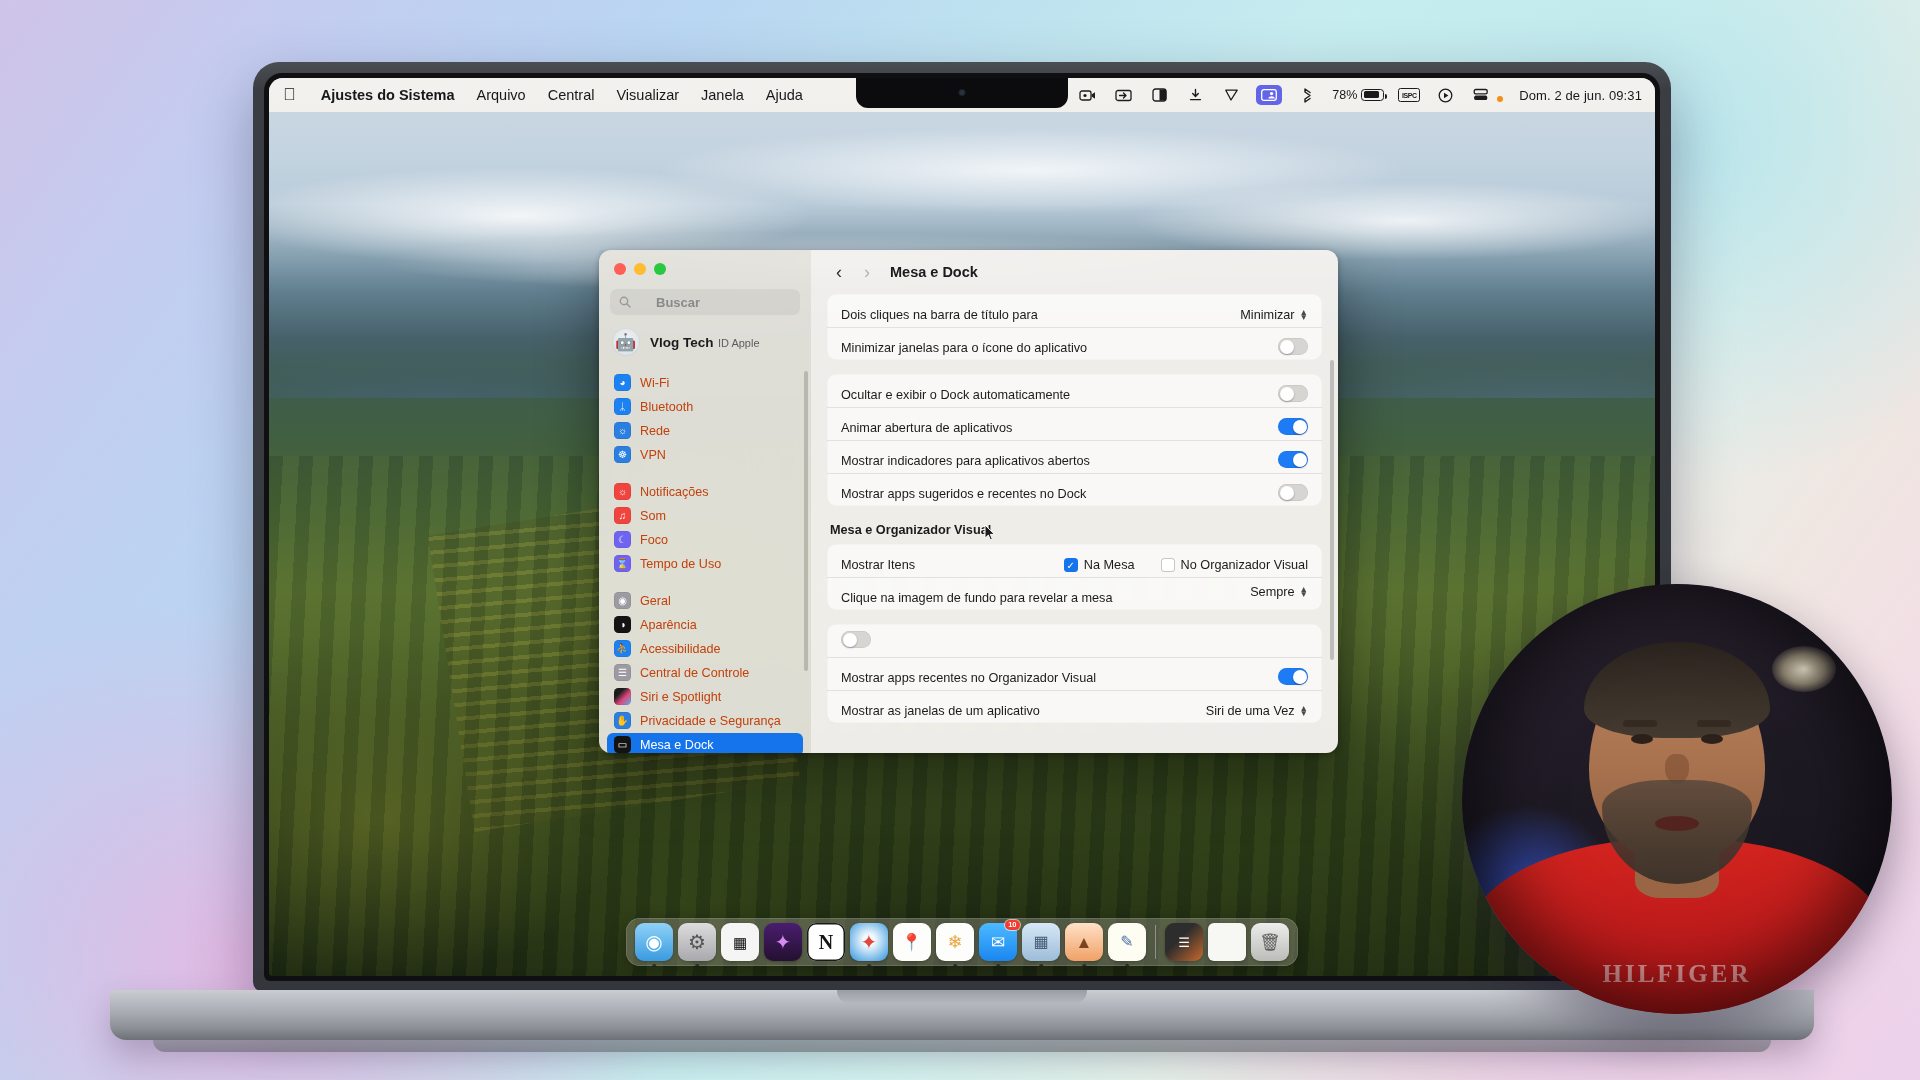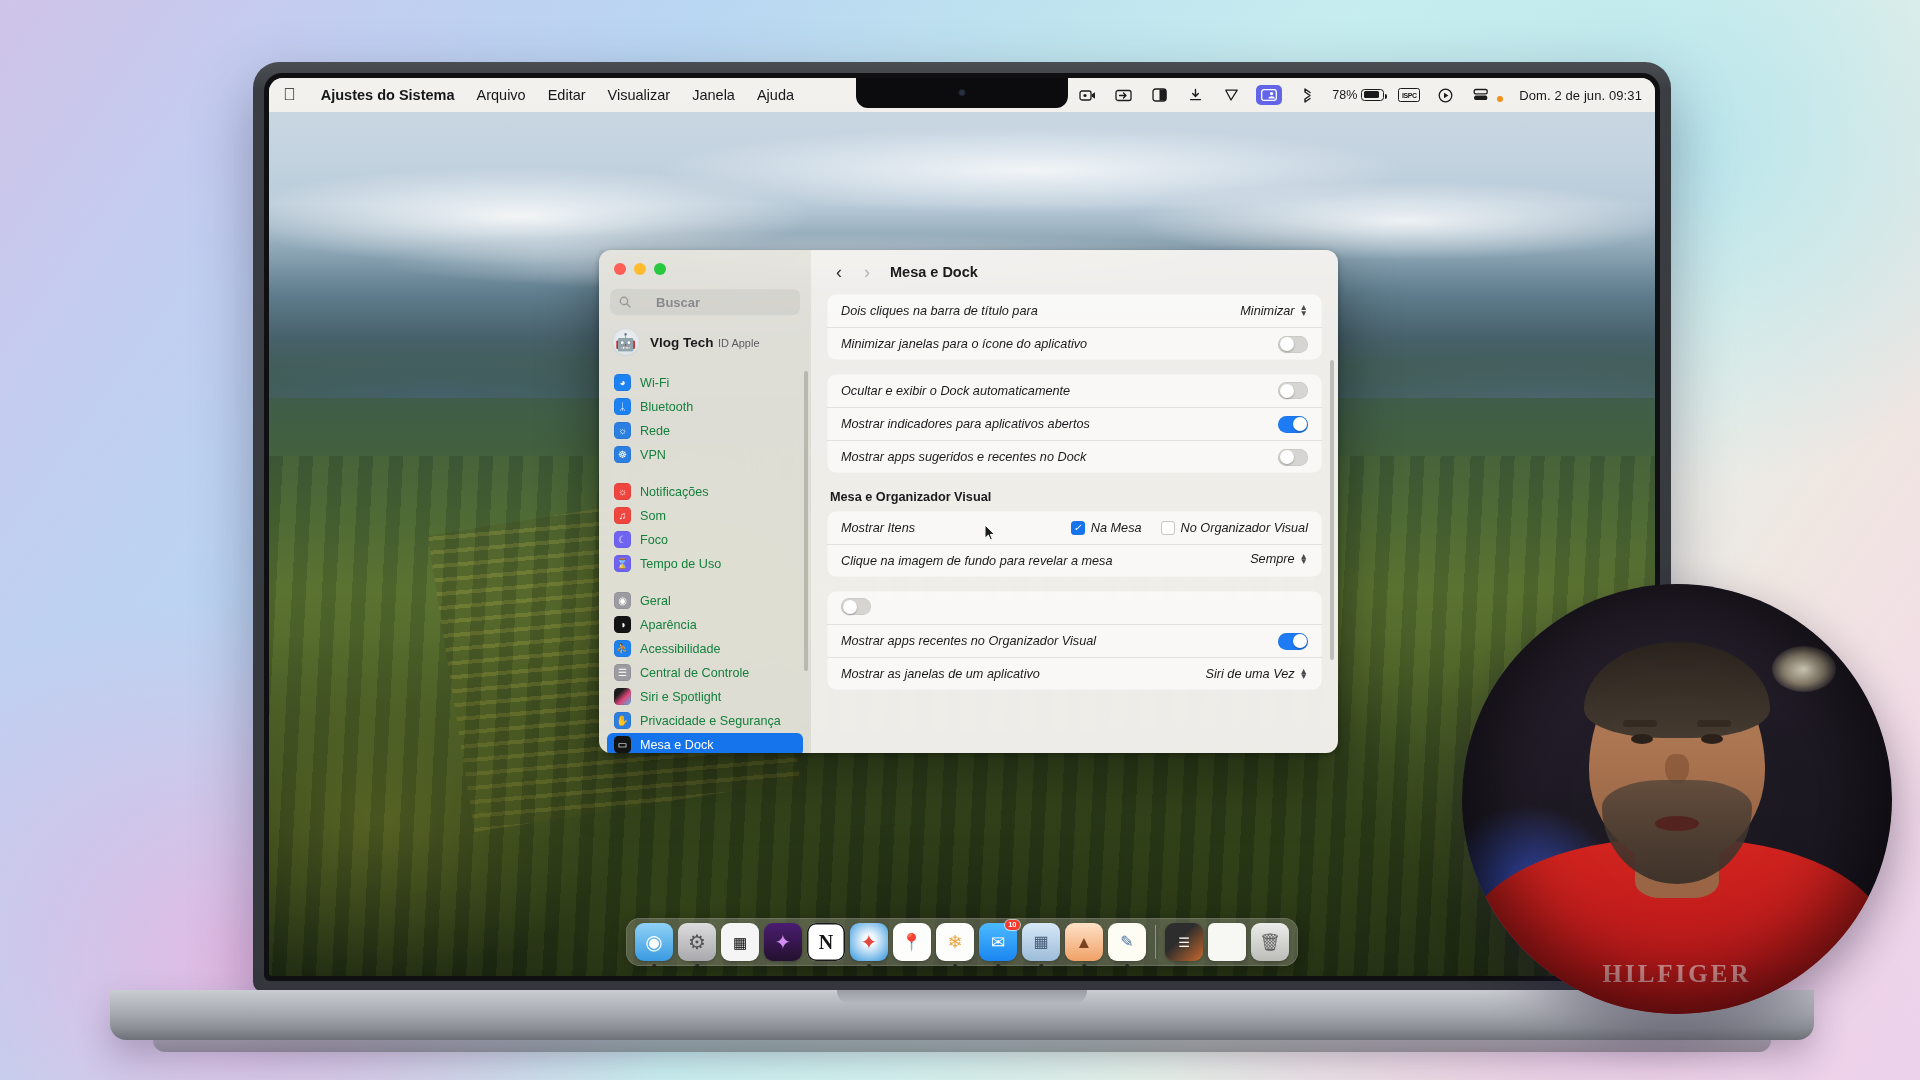--- a/index.html
+++ b/index.html
@@ -128,34 +128,34 @@
     box-shadow:inset 0 0 0 1px rgba(0,0,0,.06);}
   .acct-name{font-size:13.5px;font-weight:600;color:#1b1b1d;line-height:1.25;}
   .acct-sub{font-size:11px;color:#5d5d61;line-height:1.25;}
   .sgroup{padding:5px 8px 0 8px;}
   .srow{display:flex;align-items:center;gap:9px;height:23px;padding:0 7px;border-radius:6px;margin-bottom:1px;}
   .srow.sel{background:#1573eb;}
   .srow.sel .slab{color:#fff;}
   .sicon{width:17px;height:17px;border-radius:4.5px;flex:none;
     display:flex;align-items:center;justify-content:center;color:#fff;font-size:10px;line-height:1;
     box-shadow:inset 0 0 0 .5px rgba(0,0,0,.12);}
-  .slab{font-size:12.6px;color:#15803d;white-space:nowrap;}
+  .slab{font-size:12.6px;color:#c2410c;white-space:nowrap;}
   .sb-track{position:absolute;right:3px;top:56px;width:4px;height:300px;border-radius:2px;background:rgba(0,0,0,.17);}
 
   
   .pane{flex:1;background:rgba(244,242,238,.97);position:relative;display:flex;flex-direction:column;}
   .pane-head{height:44px;display:flex;align-items:center;gap:8px;padding:0 18px;flex:none;}
   .navbtn{font-size:18px;line-height:1;width:20px;text-align:center;}
   .navbtn.back{color:#2c2c2e;} .navbtn.fwd{color:#b3b2b0;}
   .pane-title{font-size:14.5px;font-weight:700;color:#1b1b1d;margin-left:5px;}
   .pane-body{flex:1;overflow:hidden;padding:0 16px 0 16px;position:relative;}
   .card{background:rgba(255,255,255,.62);border-radius:9px;margin-bottom:14px;
     box-shadow:inset 0 0 0 .5px rgba(0,0,0,.045);}
-  .row{display:flex;align-items:center;min-height:33px;padding:5px 14px;gap:5px;
-    border-top:.5px solid rgba(0,0,0,.09);font-style:italic;}
+  .row{display:flex;align-items:flex-end;min-height:33px;padding:5px 14px;gap:12px;
+    border-top:.5px solid rgba(0,0,0,.09);}
   .row:first-child{border-top:none;}
   .row-lab{font-size:12.7px;color:#1b1b1d;flex:1;}
   .row-lab .sub{display:block;font-size:10.8px;color:#73737a;line-height:1.35;margin-top:2px;}
   .grp-title{font-size:12.7px;font-weight:700;color:#1b1b1d;padding:3px 3px 7px 3px;}
   .toggle{width:30px;height:17px;border-radius:9px;position:relative;flex:none;
     background:#d6d5d2;box-shadow:inset 0 0 0 .5px rgba(0,0,0,.1);}
   .toggle.on{background:#1d7bf5;}
   .toggle .knob{position:absolute;top:1.5px;left:1.5px;width:14px;height:14px;border-radius:50%;
     background:#fff;box-shadow:0 1px 2px rgba(0,0,0,.28);}
   .toggle.on .knob{left:auto;right:1.5px;}
@@ -235,21 +235,21 @@
           <div class="wall-ridge"></div>
           <div class="wall-field"></div>
           <div class="wall-trees"></div>
         </div>
 
         <div class="menubar">
           <div class="mb-left">
             <span class="apple-logo"></span>
             <span class="mb-app">Ajustes do Sistema</span>
             <span class="mb-item">Arquivo</span>
-            <span class="mb-item">Editar</span>
+            <span class="mb-item">Central</span>
             <span class="mb-item">Visualizar</span>
             <span class="mb-item">Janela</span>
             <span class="mb-item">Ajuda</span>
           </div>
           <div class="mb-right">
             <span class="mbi">
               <svg width="17" height="13" viewBox="0 0 17 13">
                   <rect x="1" y="2" width="11" height="9" rx="2" fill="none" stroke="#1c1c1c" stroke-width="1.3"></rect>
                   <path d="M12.6 5.5 L16 3.3 V9.7 L12.6 7.5 Z" fill="#1c1c1c"></path>
                   <circle cx="6" cy="6.5" r="1.6" fill="#1c1c1c"></circle>
@@ -435,20 +435,26 @@
                   <span class="toggle">
                       <span class="knob"></span>
                     </span>
                 </div>
               </div>
 
               <div class="card">
                 <div class="row">
                   <span class="row-lab">Ocultar e exibir o Dock automaticamente</span>
                   <span class="toggle">
+                      <span class="knob"></span>
+                    </span>
+                </div>
+                <div class="row">
+                  <span class="row-lab">Animar abertura de aplicativos</span>
+                  <span class="toggle on">
                       <span class="knob"></span>
                     </span>
                 </div>
                 <div class="row">
                   <span class="row-lab">Mostrar indicadores para aplicativos abertos</span>
                   <span class="toggle on">
                       <span class="knob"></span>
                     </span>
                 </div>
                 <div class="row">

